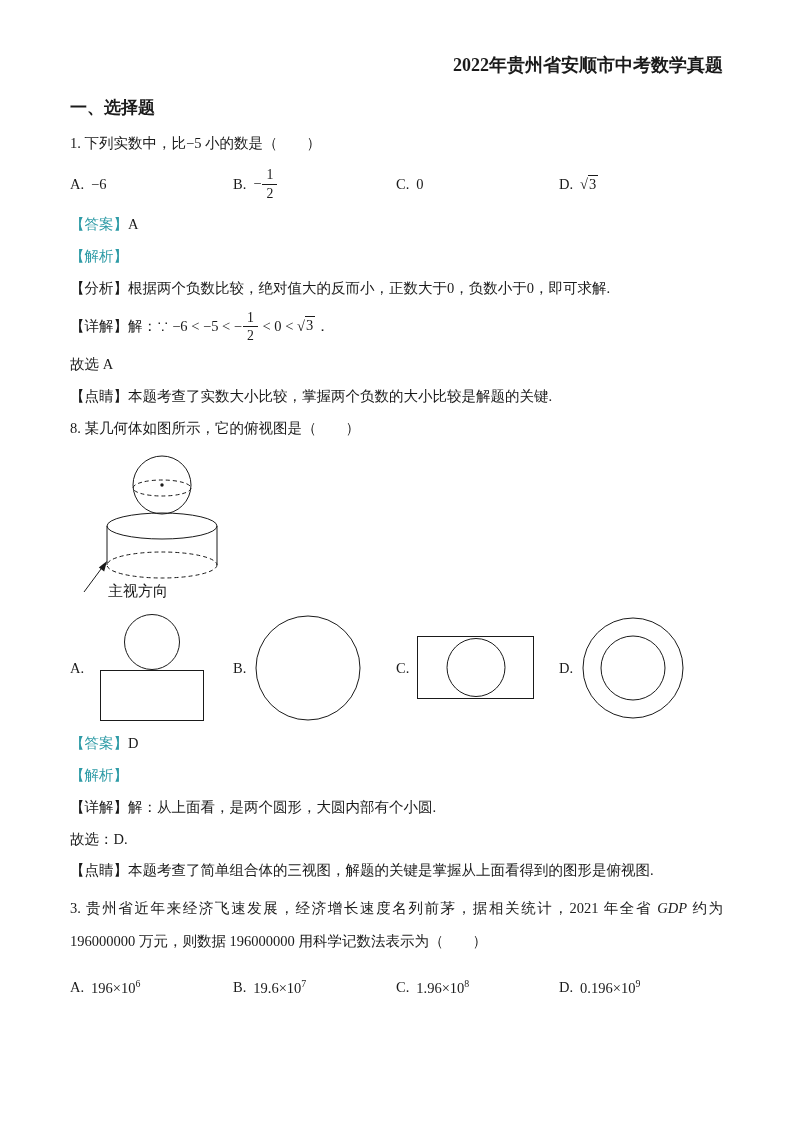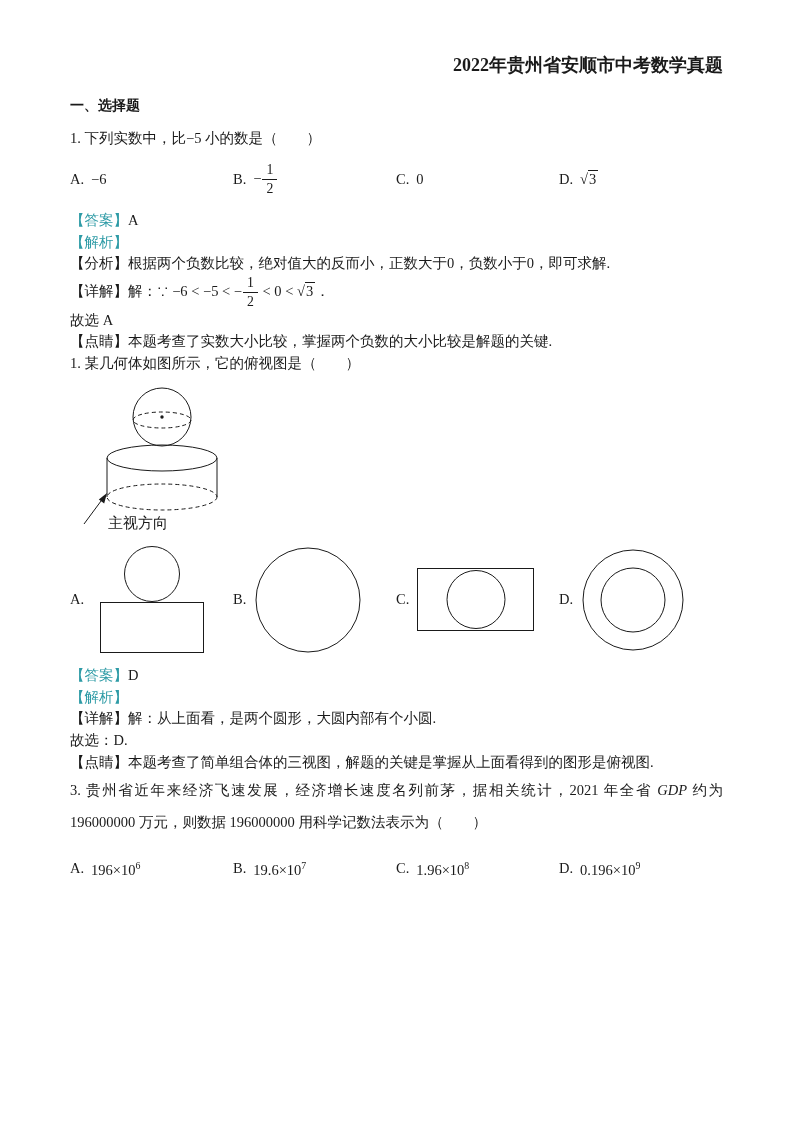--- a/index.html
+++ b/index.html
@@ -20,27 +20,27 @@
     overflow: hidden;
   }
   h1.doc-title {
     font-size: 18px;
     font-weight: bold;
     text-align: right;
     margin: 0 0 10px 0;
     line-height: 1.5;
   }
   h2.section-heading {
-    font-size: 14px;
+    font-size: 17px;
     font-weight: bold;
     margin: 16px 0 12px 0;
     line-height: 1.5;
   }
   p {
-    margin: 0 0;
+    margin: 10px 0;
     line-height: 1.5;
   }
   .teal { color: var(--teal, #2E9BA6); }
   .opts4 {
     display: flex;
     align-items: center;
     margin: 12px 0;
     min-height: 36px;
   }
   .opts4 > .opt {
@@ -132,21 +132,21 @@
     <span class="sqrt"><span>√</span><span class="sqrt-inner">3</span></span><span>．</span>
   </p>
 
 
   <p>故选 A</p>
 
   <p>
     <span>【点睛】</span><span>本题考查了实数大小比较，掌握两个负数的大小比较是解题的关键.</span>
   </p>
 
-  <p>1. 某几何体如图所示，它的俯视图是（　　）</p>
+  <p>8. 某几何体如图所示，它的俯视图是（　　）</p>
 
   <div class="main-figure">
     <svg width="212" height="150" viewBox="0 0 212 150">
 
       <circle cx="88" cy="36" r="29" fill="none" stroke="#1a1a1a" stroke-width="1"></circle>
       <ellipse cx="88" cy="39" rx="29" ry="8" fill="none" stroke="#1a1a1a" stroke-width="1" stroke-dasharray="4 3"></ellipse>
       <circle cx="88" cy="36" r="1.7" fill="#1a1a1a"></circle>
 
       <ellipse cx="88" cy="77" rx="55" ry="13" fill="none" stroke="#1a1a1a" stroke-width="1"></ellipse>
       <line x1="33" y1="77" x2="33" y2="116" stroke="#1a1a1a" stroke-width="1"></line>

